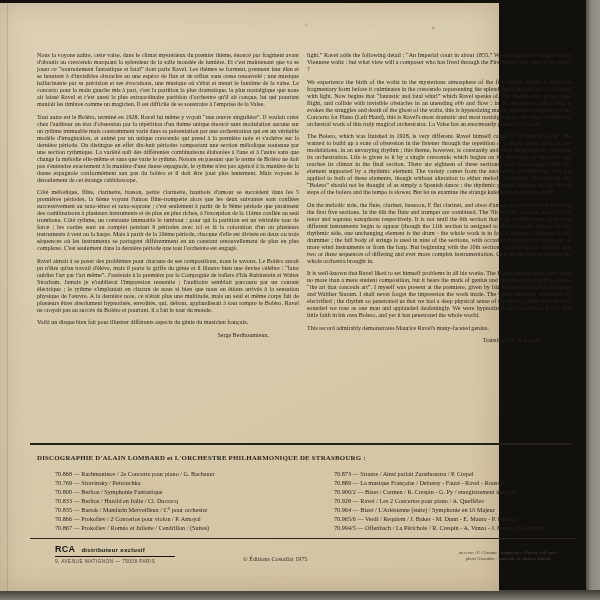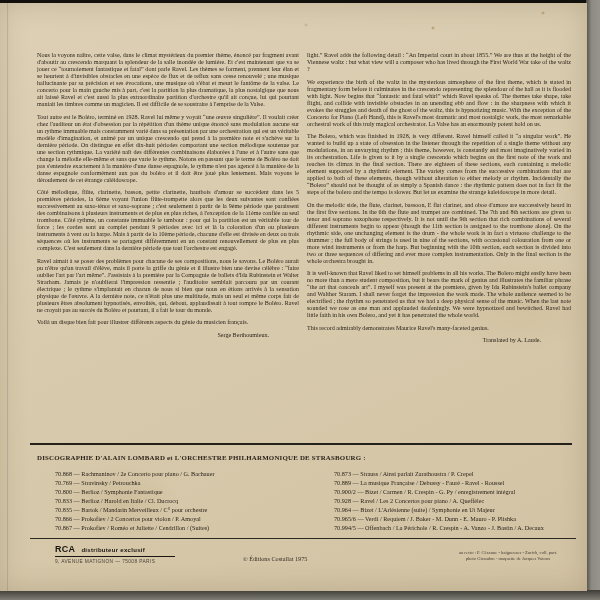--- a/index.html
+++ b/index.html
@@ -6,21 +6,21 @@
   body{
     width:600px;height:600px;position:relative;overflow:hidden;
     background:#12100d;
     font-family:"Liberation Serif","DejaVu Serif",serif;
   }
   .edge-right{position:absolute;left:586px;top:0;width:14px;height:600px;
     background:linear-gradient(to right,#514d46,#8d8b84 40%,#96948d);}
   .edge-bottom{position:absolute;left:0;top:590px;width:600px;height:10px;
     background:linear-gradient(to bottom,#3f3c37,#7f7d76);}
   .paper{
-    position:absolute;left:0;top:3px;width:587px;height:588px;
+    position:absolute;left:0;top:3px;width:499px;height:588px;
     background:
       radial-gradient(circle 2px at 433px 25px, rgba(140,95,35,.55), transparent),
       radial-gradient(circle 2px at 505px 60px, rgba(140,95,35,.4), transparent),
       radial-gradient(circle 2px at 543px 10px, rgba(140,95,35,.5), transparent),
       radial-gradient(circle 2px at 306px 22px, rgba(140,95,35,.3), transparent),
       radial-gradient(ellipse 60px 40px at 120px 500px, rgba(150,110,50,.10), transparent),
       radial-gradient(ellipse 80px 50px at 520px 300px, rgba(150,110,50,.08), transparent),
       linear-gradient(155deg,#ddd0b6 0%,#d8caac 45%,#d2c3a4 100%);
     box-shadow:inset 0 0 28px rgba(80,60,30,0.20);
     color:#2b241b;

